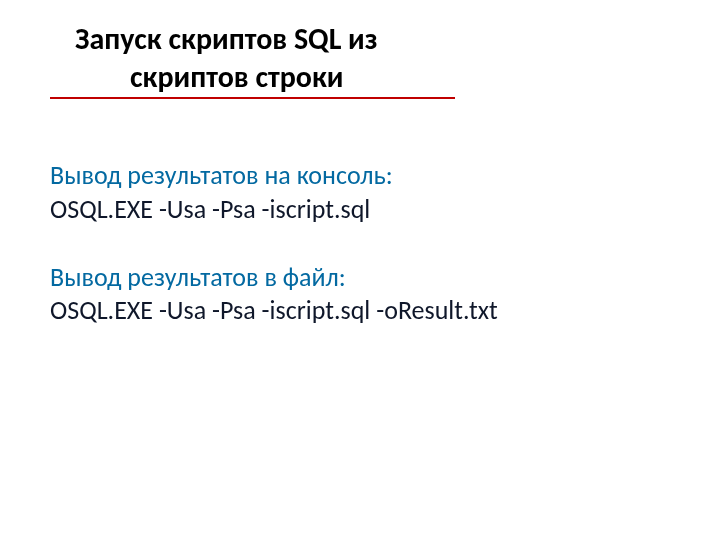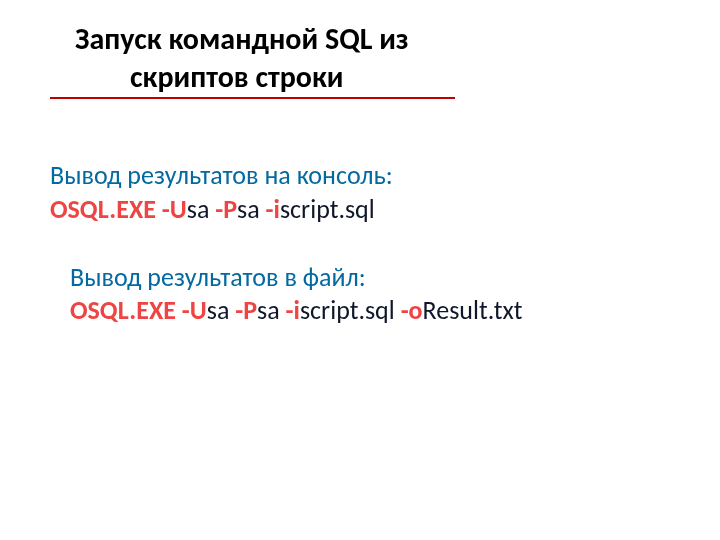--- a/index.html
+++ b/index.html
@@ -40,36 +40,35 @@
       font-size: 26px;
       color: #0369a1;
       line-height: 1.3;
     }
     .command-line {
       font-size: 26px;
       line-height: 1.3;
     }
     .section2 {
       margin-top: 34px;
-      margin-left: 20px;
     }
     .flag {
-      color: #ef4444;
-      font-weight: bold;
+      color: #0f172a;
+      font-weight: normal;
     }
     .val {
       color: #0f172a;
       font-weight: normal;
     }
   </style>
 </head>
 <body>
 
 <div class="title">
-  <div>Запуск командной SQL из</div>
+  <div>Запуск скриптов SQL из</div>
   <div class="title-line2">скриптов строки</div>
 </div>
 <div class="divider"></div>
 
 <div class="content">
   <div class="section-label">Вывод результатов на консоль:</div>
   <div class="command-line"><span class="flag">OSQL.EXE -U</span><span class="val">sa</span><span class="flag"> -P</span><span class="val">sa</span><span class="flag"> -i</span><span class="val">script.sql</span></div>
 
   <div class="section2">
     <div class="section-label">Вывод результатов в файл:</div>

